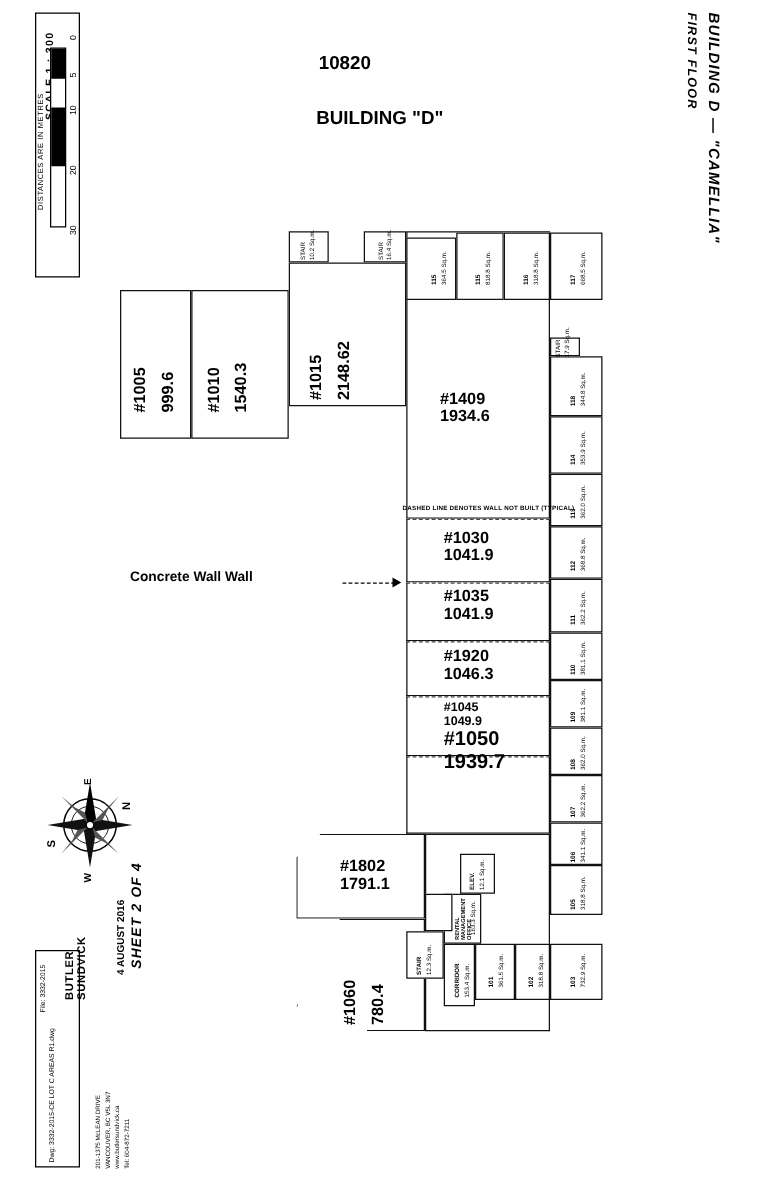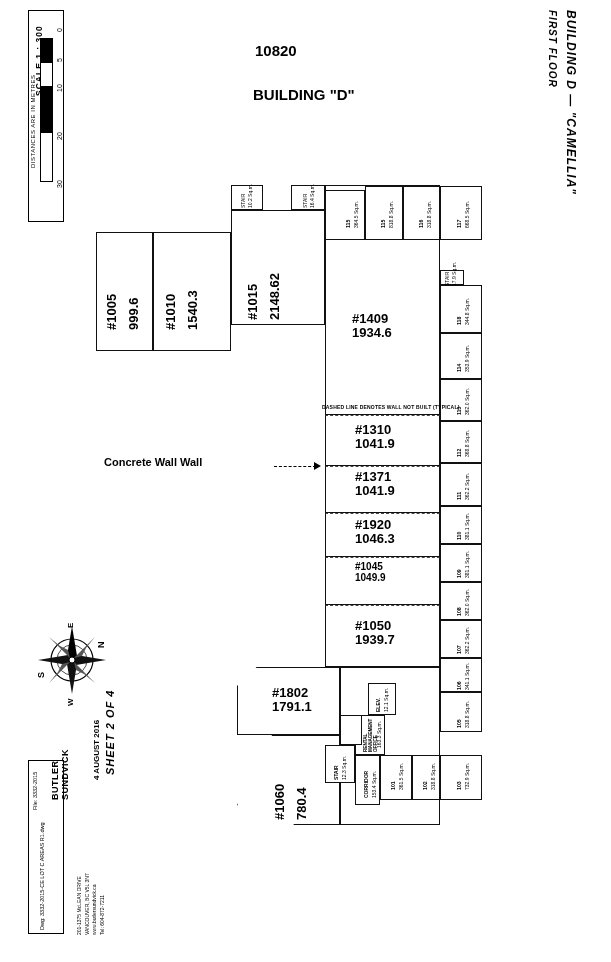--- a/index.html
+++ b/index.html
@@ -140,36 +140,36 @@
   </div>
   <div style="position:absolute;left:267px;top:320px;">
     <div class="rot90" style="font-size:13px;font-weight:bold;"><span>2148.62</span></div>
   </div>
 
   <div class="lbl" style="left:352px;top:312px;font-size:13px;">
     <span>#1409</span><br>
     <span>1934.6</span>
   </div>
   <div class="lbl" style="left:355px;top:423px;font-size:13px;">
-    <span>#1310</span><br>
+    <span>#1030</span><br>
     <span>1041.9</span>
   </div>
   <div class="lbl" style="left:355px;top:470px;font-size:13px;">
-    <span>#1371</span><br>
+    <span>#1035</span><br>
     <span>1041.9</span>
   </div>
   <div class="lbl" style="left:355px;top:518px;font-size:13px;">
     <span>#1920</span><br>
     <span>1046.3</span>
   </div>
   <div class="lbl" style="left:355px;top:561px;font-size:10px;">
     <span>#1045</span><br>
     <span>1049.9</span>
   </div>
-  <div class="lbl" style="left:355px;top:619px;font-size:13px;">
+  <div class="lbl" style="left:355px;top:583px;font-size:16px;">
     <span>#1050</span><br>
     <span>1939.7</span>
   </div>
   <div class="lbl" style="left:272px;top:686px;font-size:13px;">
     <span>#1802</span><br>
     <span>1791.1</span>
   </div>
   <div style="position:absolute;left:272px;top:820px;">
     <div class="rot90" style="font-size:13px;font-weight:bold;"><span>#1060</span></div>
   </div>

